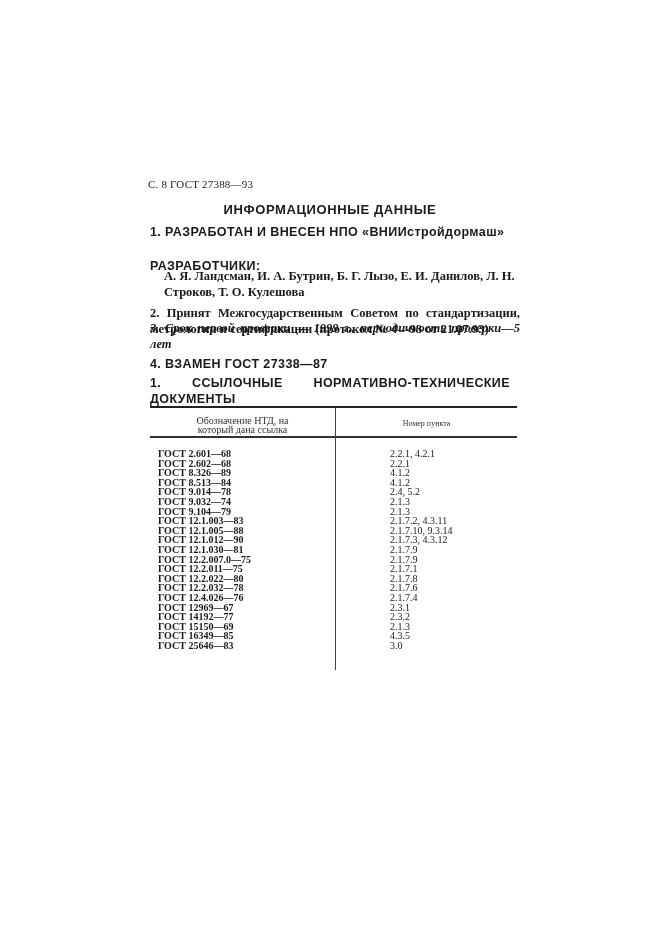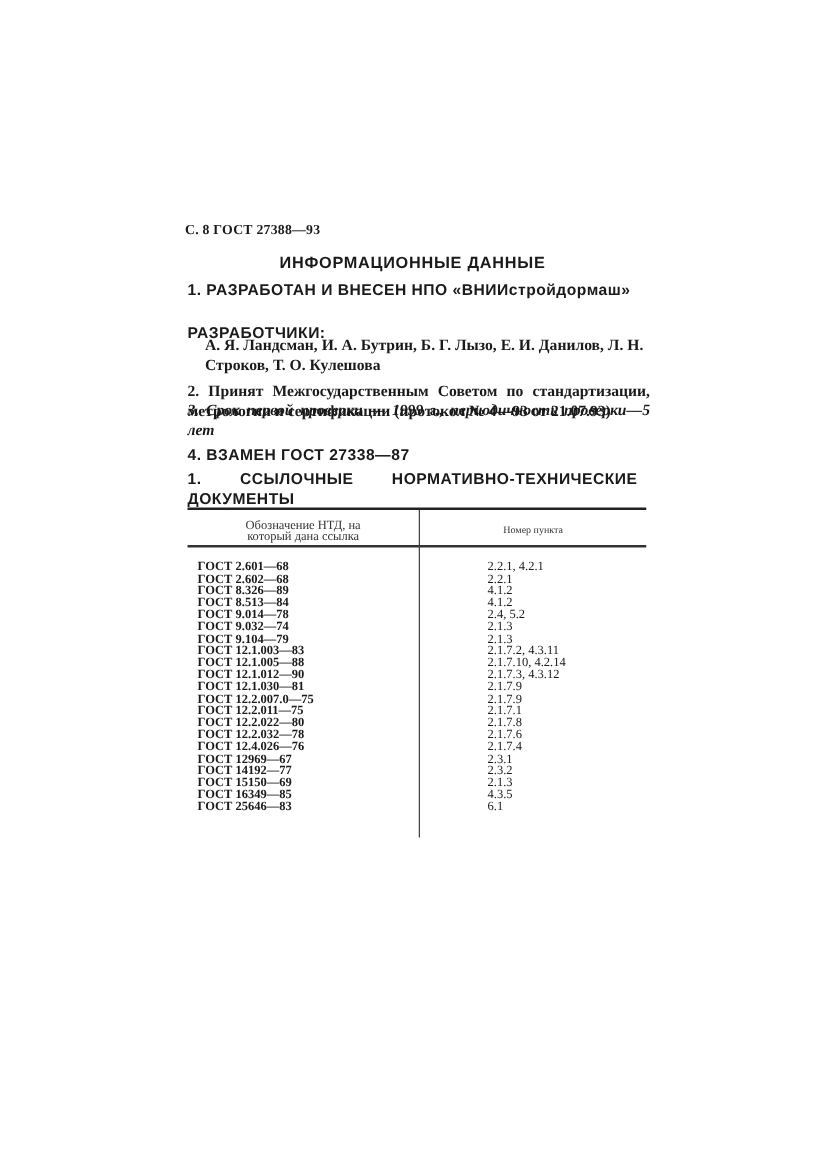--- a/index.html
+++ b/index.html
@@ -1,18 +1,18 @@
 <!DOCTYPE html>
 <html><head>
 <meta charset="utf-8">
 <style>
   html, body { margin: 0; padding: 0; background: #ffffff; }
   body { width: 661px; height: 935px; position: relative; overflow: hidden;
          font-family: "Liberation Serif", "DejaVu Serif", serif; color: #1a1a1a; }
-  .page-header { position: absolute; left: 148px; top: 178px; font-size: 11px; font-weight: bold;
+  .page-header { position: absolute; left: 148px; top: 178px; font-size: 11px; font-weight: normal;
                  letter-spacing: 0.2px; }
   .doc-title { position: absolute; left: 140px; width: 380px; top: 202px; text-align: center;
                font-family: "Liberation Sans", "DejaVu Sans", sans-serif; font-weight: bold;
                font-size: 13px; letter-spacing: 0.6px; }
   .sec { position: absolute; left: 150px; width: 370px; font-family: "Liberation Sans", "DejaVu Sans", sans-serif;
          font-weight: bold; font-size: 12.5px; letter-spacing: 0.4px; line-height: 16px; }
   .sec-serif { position: absolute; left: 150px; width: 370px; font-weight: bold; font-size: 12.5px;
                line-height: 16px; text-align: justify; }
   .authors { position: absolute; left: 164px; width: 356px; top: 268px; font-weight: bold;
              font-size: 12.5px; line-height: 16px; }
@@ -72,27 +72,27 @@
     </div>
   <div class="col2" id="col2">
       <div class="row">2.2.1, 4.2.1</div>
       <div class="row">2.2.1</div>
       <div class="row">4.1.2</div>
       <div class="row">4.1.2</div>
       <div class="row">2.4, 5.2</div>
       <div class="row">2.1.3</div>
       <div class="row">2.1.3</div>
       <div class="row">2.1.7.2, 4.3.11</div>
-      <div class="row">2.1.7.10, 4.2.14</div>
+      <div class="row">2.1.7.10, 9.3.14</div>
       <div class="row">2.1.7.3, 4.3.12</div>
       <div class="row">2.1.7.9</div>
       <div class="row">2.1.7.9</div>
       <div class="row">2.1.7.1</div>
       <div class="row">2.1.7.8</div>
       <div class="row">2.1.7.6</div>
       <div class="row">2.1.7.4</div>
       <div class="row">2.3.1</div>
       <div class="row">2.3.2</div>
       <div class="row">2.1.3</div>
       <div class="row">4.3.5</div>
-      <div class="row">6.1</div>
+      <div class="row">3.0</div>
     </div>
 </div>
 
 </body></html>

